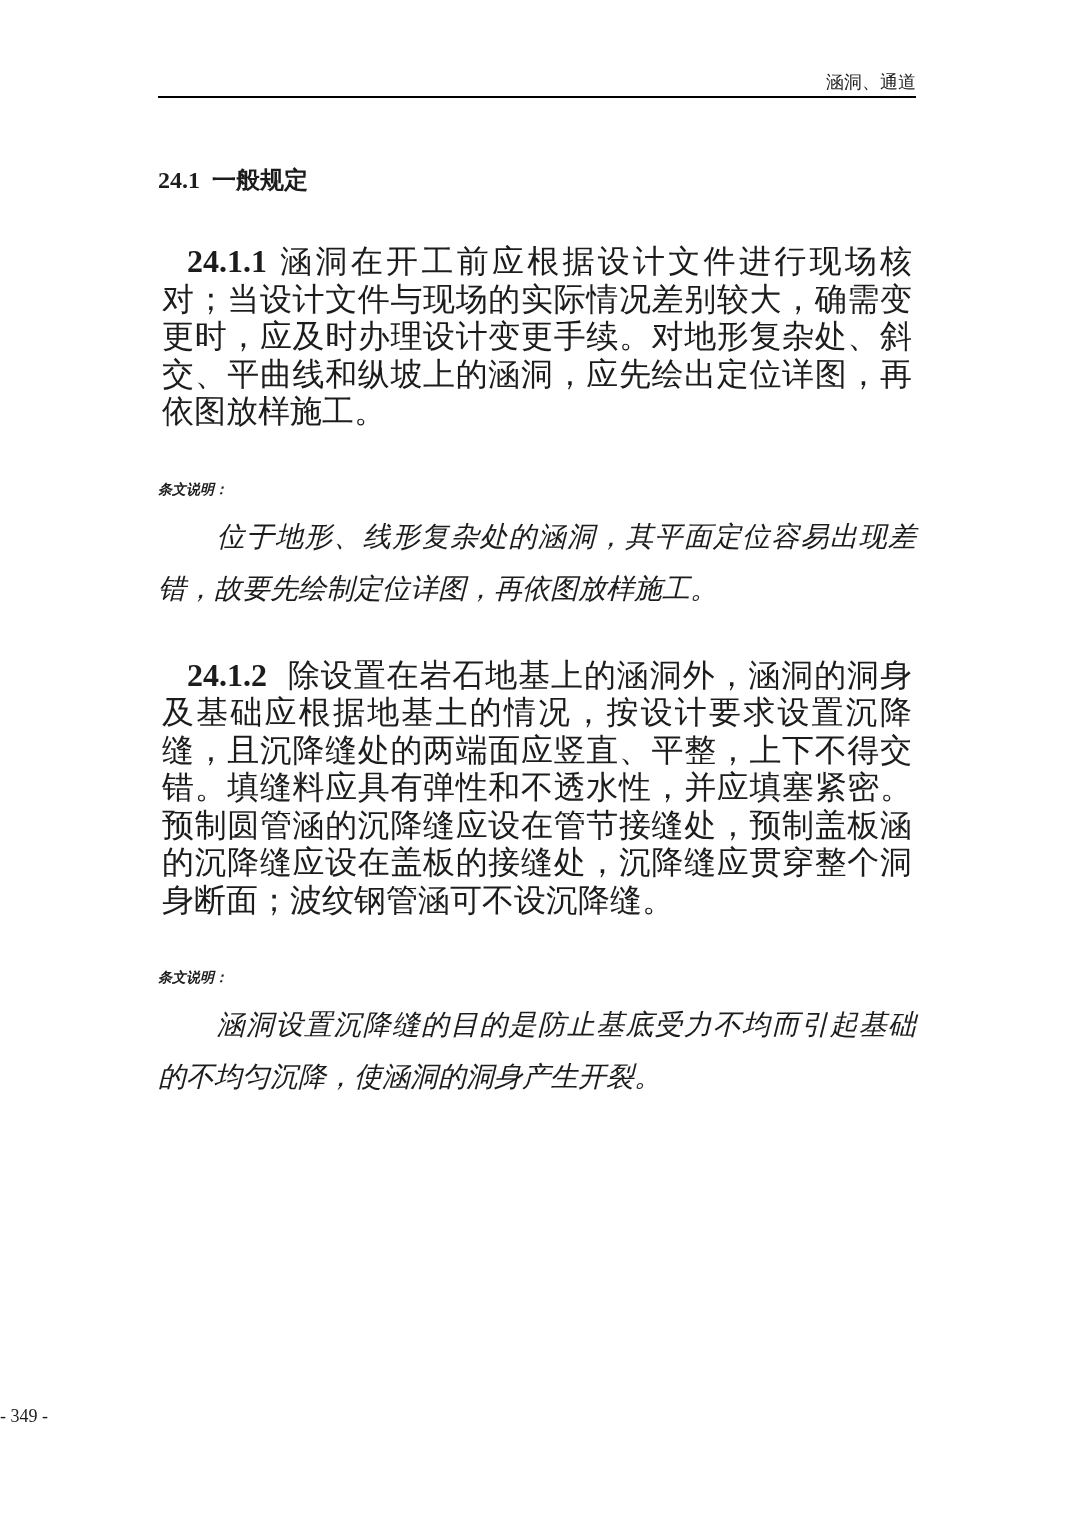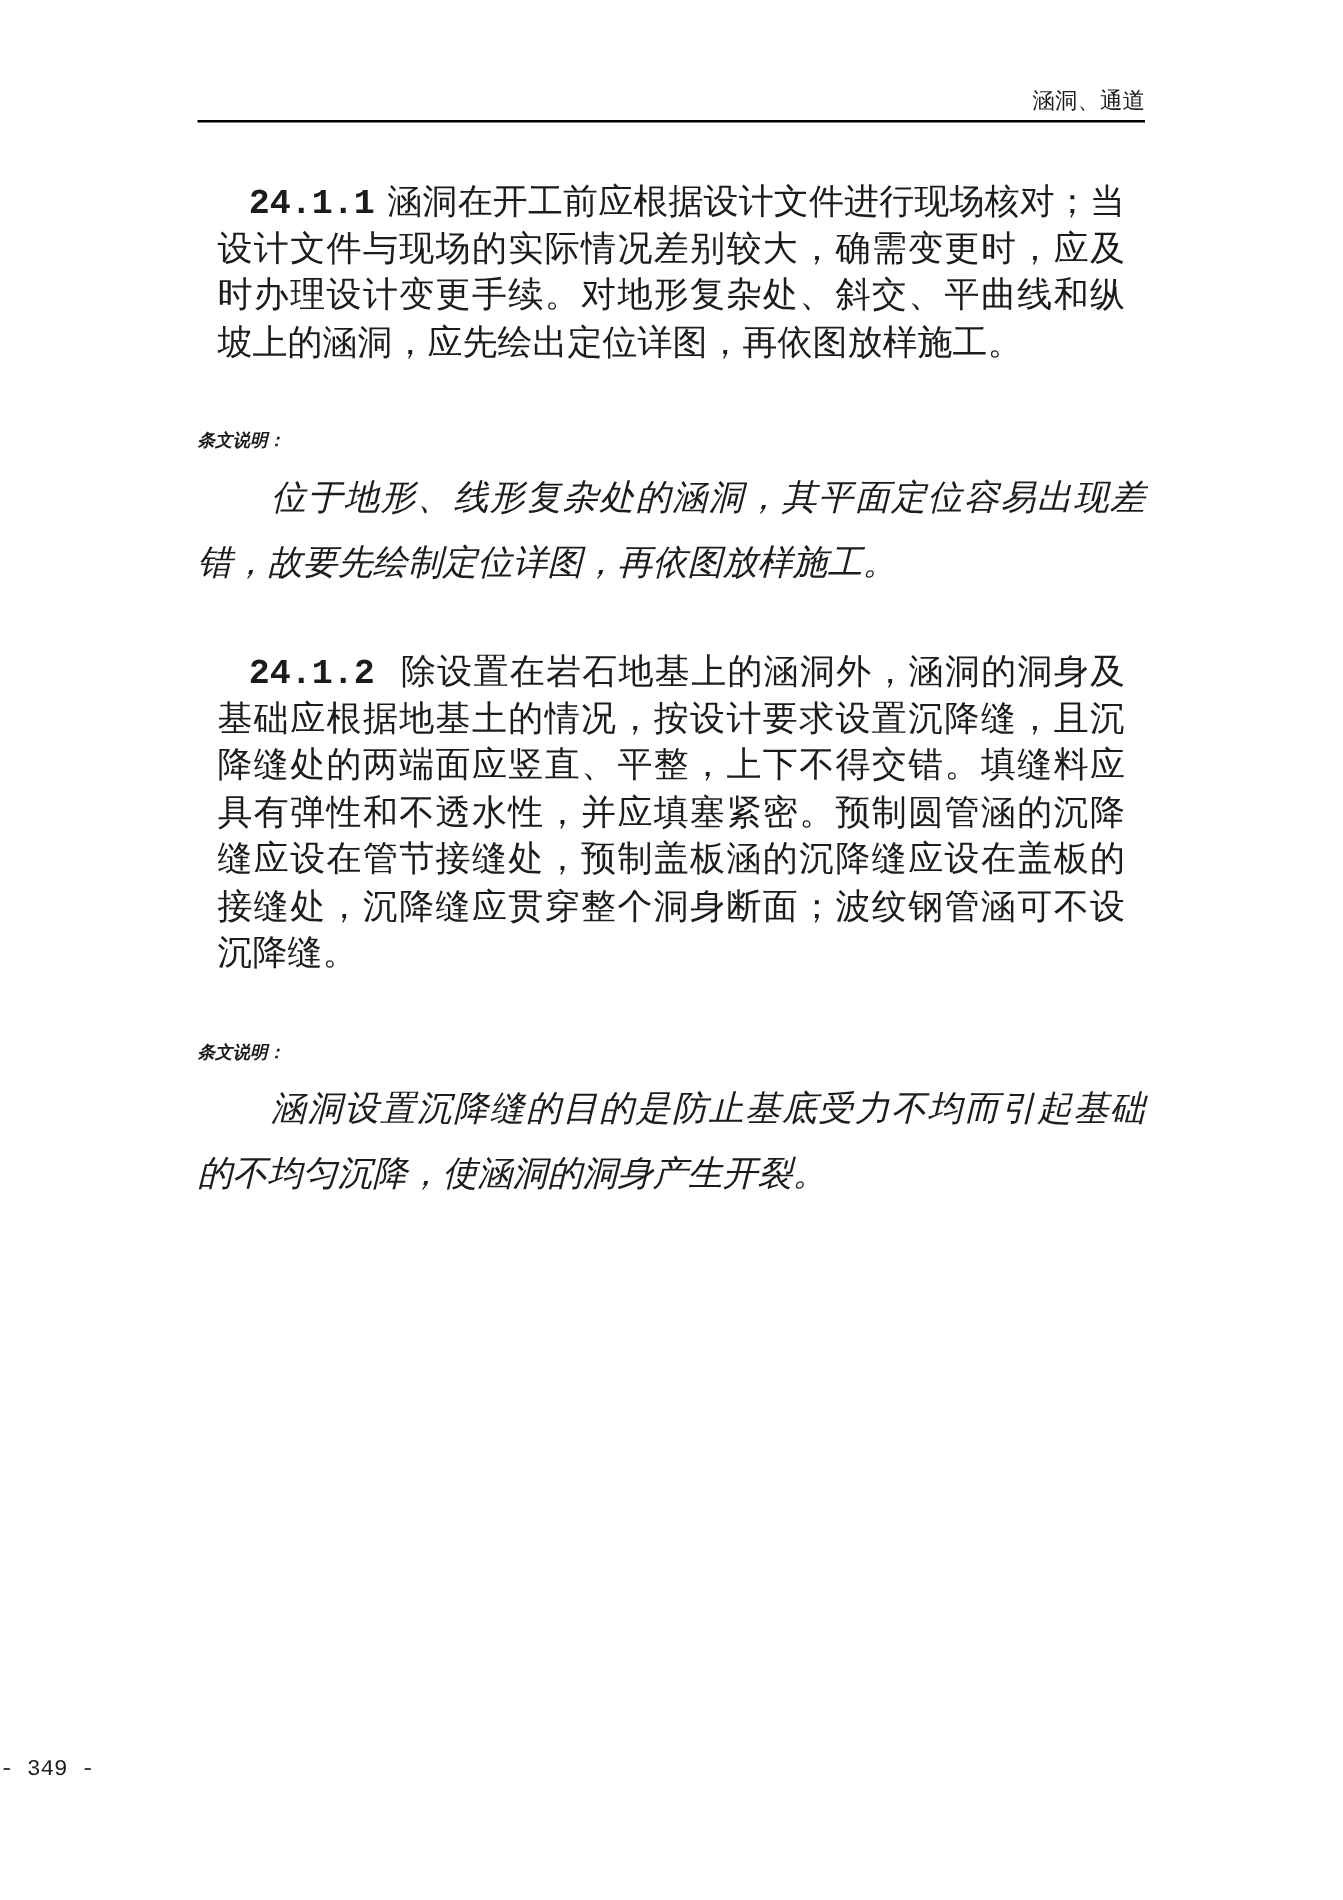--- a/index.html
+++ b/index.html
@@ -4,21 +4,21 @@
 <style>
   html, body { margin: 0; padding: 0; background: #ffffff; }
   .page {
     position: relative;
     width: 1074px;
     height: 1520px;
     box-sizing: border-box;
     padding: 0 158px;
     background: #ffffff;
     color: #1c1c1c;
-    font-family: Liberation Mono, monospace;
+    font-family: Liberation Serif, serif;
     overflow: hidden;
   }
   
   .running-header {
     padding-top: 71px;
     padding-bottom: 2px;
     border-bottom: 2.5px solid #000000;
     text-align: right;
     font-size: 18px;
     line-height: 23px;
@@ -35,22 +35,22 @@
   
   .section-heading {
     margin: 66px 0 0 0;
     font-size: 24px;
     line-height: 32px;
     font-weight: 700;
   }
   .section-number { margin-right: 12px; }
   
   .clause {
-    margin: 16px;
-    font-size: 28px;
+    margin: 4px;
+    font-size: 32px;
     line-height: 37.5px;
     text-align: justify;
     text-indent: 25px;
   }
   .clause-1 { margin-top: 47px; }
   .clause-2 { margin-top: 42px; }
   .clause-3 { margin-top: 42px; }
   .clause-number { font-weight: 700; margin-right: 10px; }
   .clause-number.gap-wide { margin-right: 20px; }
   
@@ -83,20 +83,23 @@
 </head>
 <body>
 
 <div class="page">
 
   <div class="running-header">
     <span>涵洞、通道</span>
   </div>
 
 
+  <h2 class="section-heading">
+    <span class="section-number">24.1</span><span>一般规定</span>
+  </h2>
 
   <p class="clause clause-1">
     <span class="clause-number">24.1.1</span><span>涵洞在开工前应根据设计文件进行现场核对；当设计文件与现场的实际情况差别较大，确需变更时，应及时办理设计变更手续。对地形复杂处、斜交、平曲线和纵坡上的涵洞，应先绘出定位详图，再依图放样施工。</span>
   </p>
 
   <p class="commentary-label">条文说明：</p>
   <p class="commentary">位于地形、线形复杂处的涵洞，其平面定位容易出现差错，故要先绘制定位详图，再依图放样施工。</p>
 
   <p class="clause clause-2">
     <span class="clause-number gap-wide">24.1.2</span><span>除设置在岩石地基上的涵洞外，涵洞的洞身及基础应根据地基土的情况，按设计要求设置沉降缝，且沉降缝处的两端面应竖直、平整，上下不得交错。填缝料应具有弹性和不透水性，并应填塞紧密。预制圆管涵的沉降缝应设在管节接缝处，预制盖板涵的沉降缝应设在盖板的接缝处，沉降缝应贯穿整个洞身断面；波纹钢管涵可不设沉降缝。</span>

